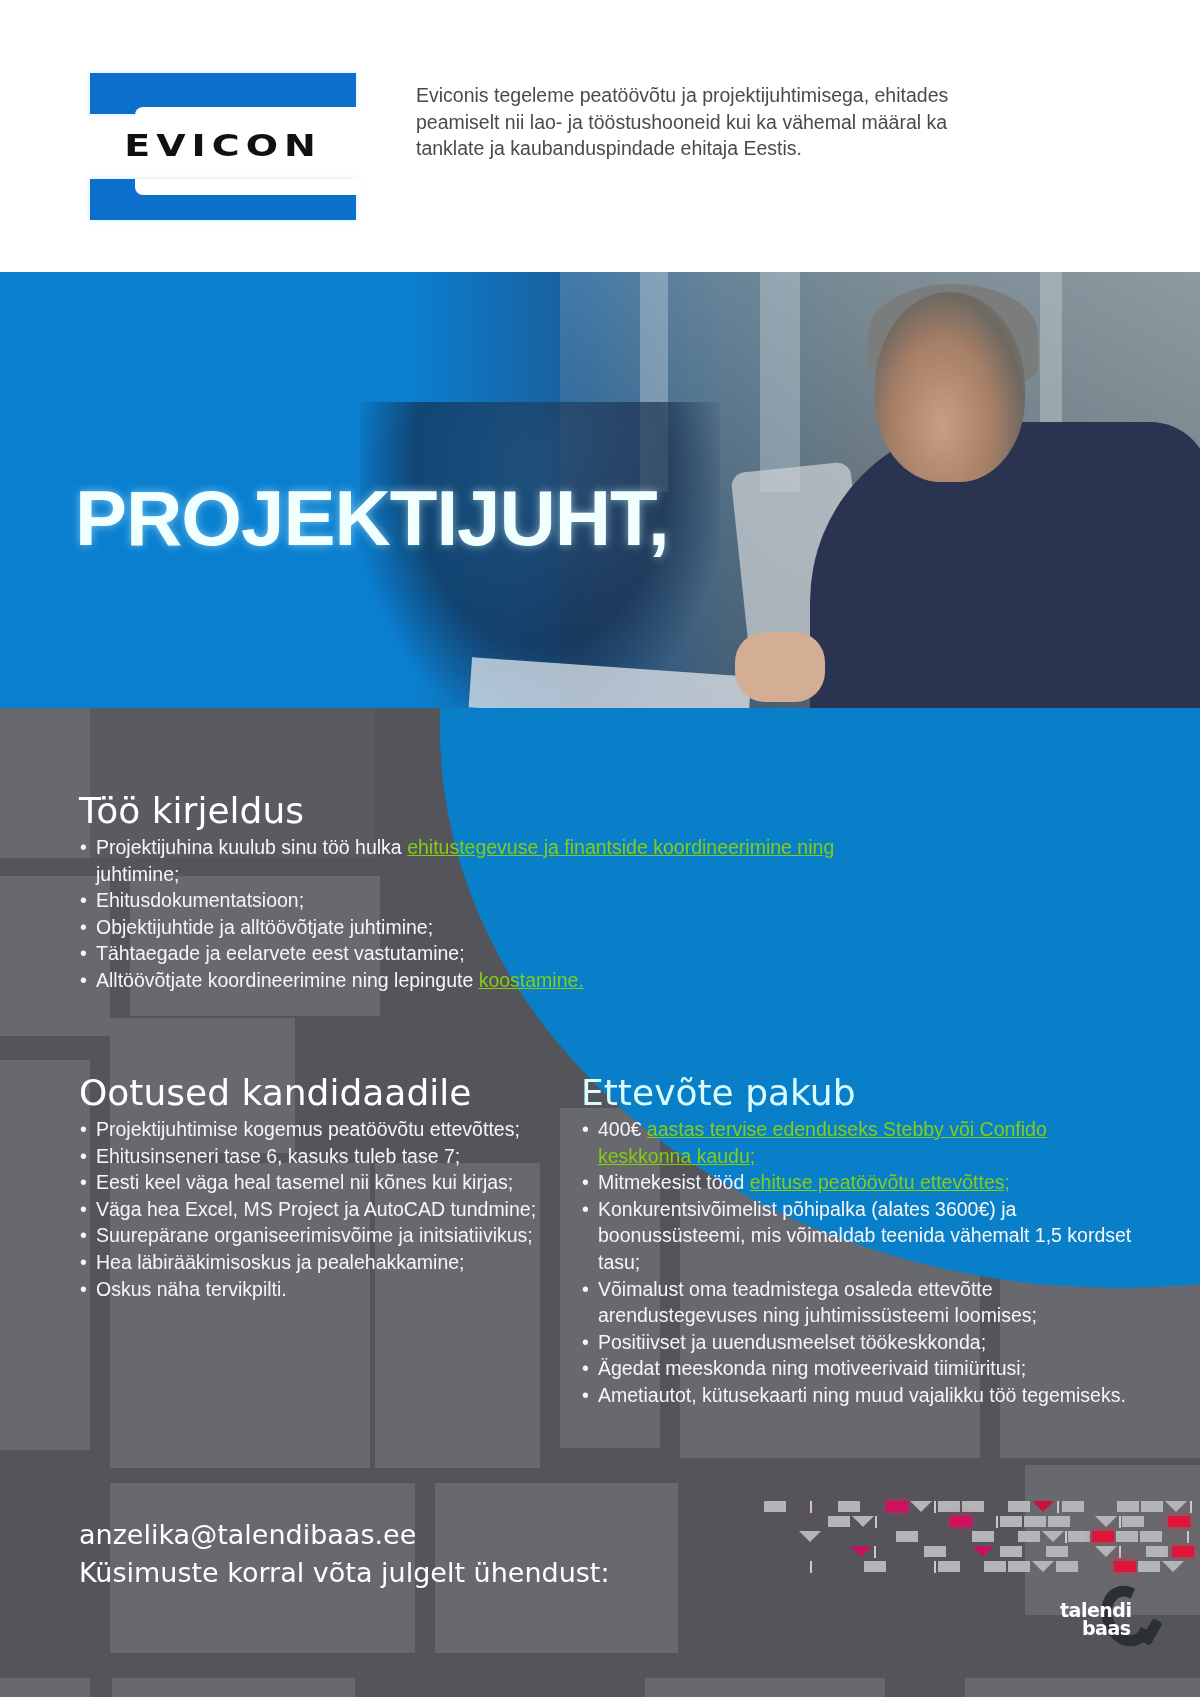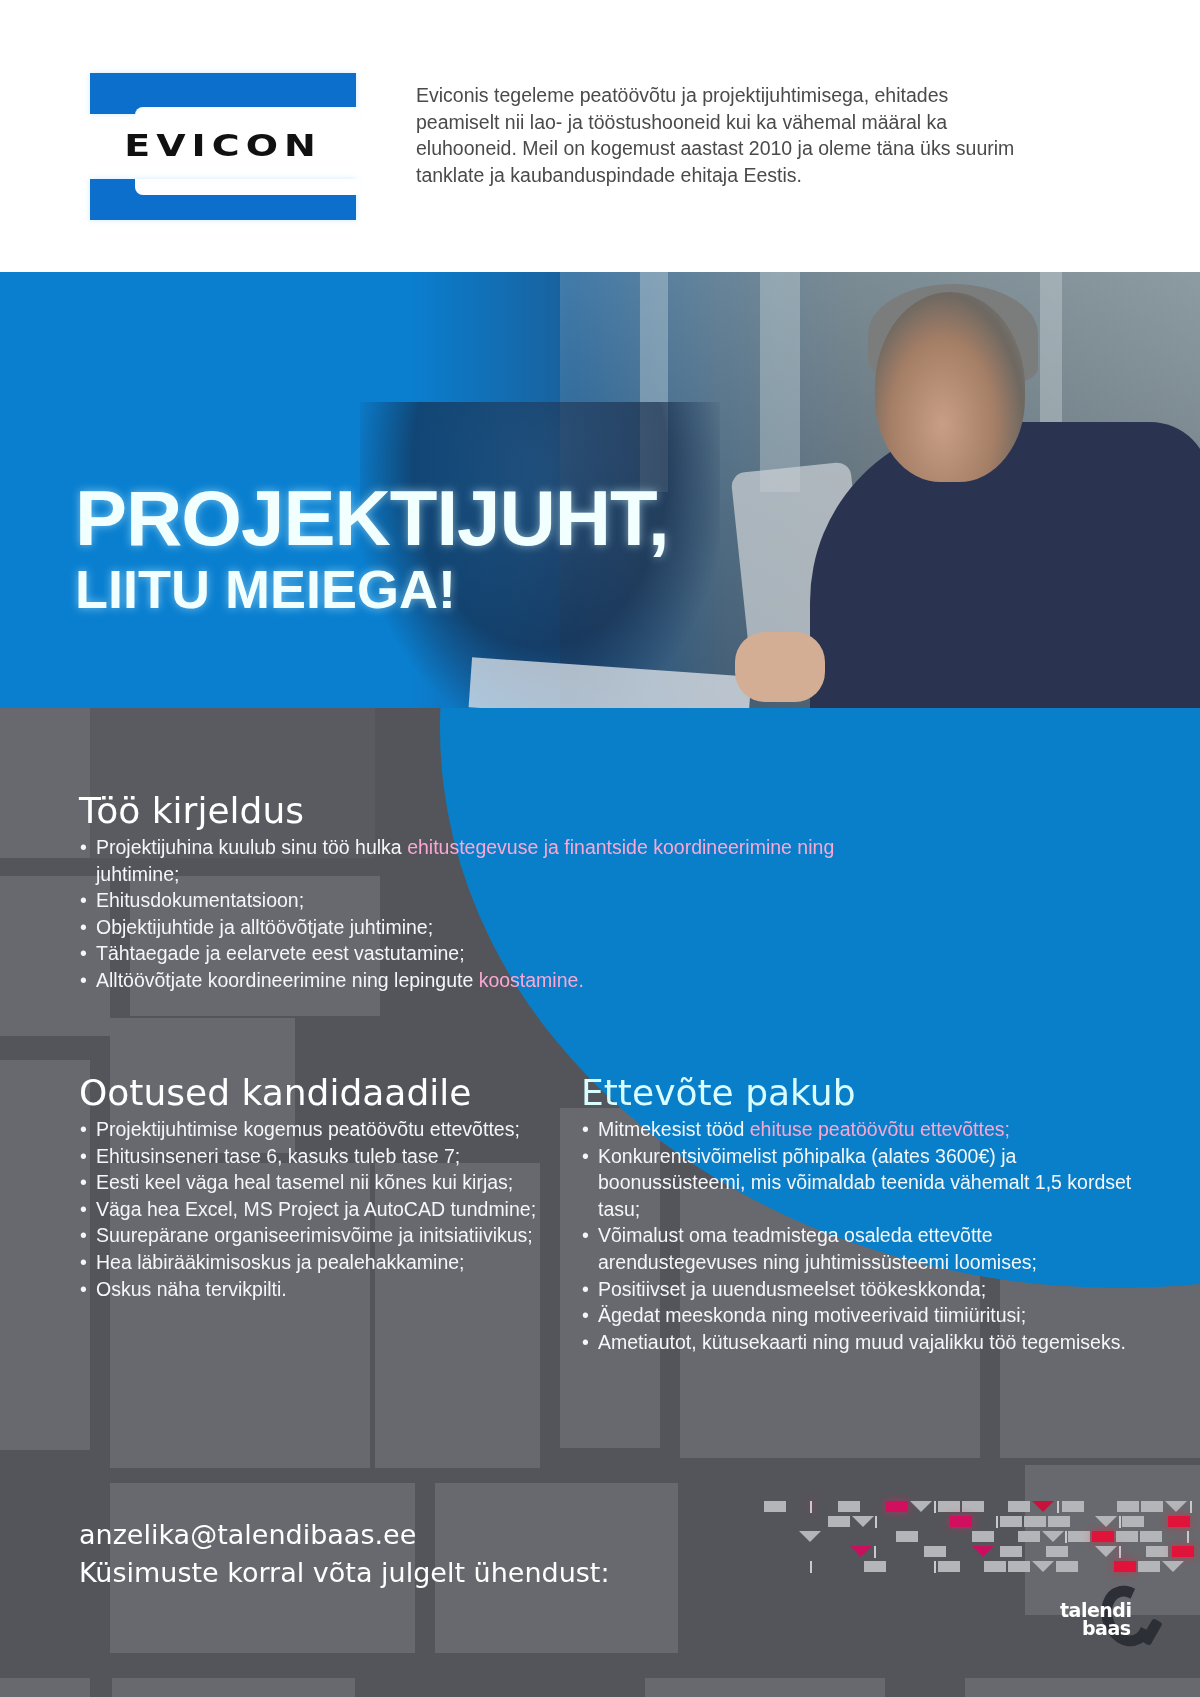--- a/index.html
+++ b/index.html
@@ -56,21 +56,21 @@
   .panel.dark { background: #5a5b60; }
   .blue-shape { position: absolute; left: 440px; top: -540px; width: 1360px; height: 1120px;
                 border-radius: 50%; background: #0a7fc9; }
   .blue-clip { position: absolute; left: 0; top: 0; width: 1200px; height: 989px; overflow: hidden; }
 
   .section { position: absolute; color: #ffffff; }
   .section h2 { font-family: "DejaVu Sans", sans-serif; font-weight: normal; font-size: 36px; line-height: 42px; color: #ffffff; margin-bottom: 2px; }
   .section ul { list-style: none; }
   .section li { position: relative; padding-left: 17px; font-size: 19.5px; line-height: 26.6px; color: #f4f6f8; }
   .section li::before { content: "\2022"; position: absolute; left: 1px; top: 0; }
-  .hl { color: #f9a8d4; }
+  .hl { color: #84cc16; text-decoration: underline; }
 
   .sec-desc { left: 79px; top: 82px; width: 920px; }
   .sec-exp  { left: 79px; top: 364px; width: 470px; }
   .sec-offer{ left: 581px; top: 364px; width: 560px; }
   .sec-offer h2 { color: #d9fdff; }
 
   .contact { position: absolute; left: 79px; top: 808px; color: #ffffff; font-family: "DejaVu Sans", sans-serif; font-size: 27px; line-height: 38px; }
 
   .pixels { position: absolute; left: 762px; top: 793px; width: 438px; height: 80px; }
   .px { position: absolute; width: 22px; height: 11px; background: #b4b5b8; }
@@ -96,41 +96,39 @@
   <div class="logo">
     <div class="bar top"></div>
     <div class="bar bot"></div>
     <div class="notch top"></div>
     <div class="notch bot"></div>
     <div class="word">EVICON</div>
   </div>
   <div class="intro">
     <p>Eviconis tegeleme peatöövõtu ja projektijuhtimisega, ehitades</p>
     <p>peamiselt nii lao- ja tööstushooneid kui ka vähemal määral ka</p>
-    <p>eluhooneid. Meil on kogemust aastast 2010 ja oleme täna üks suurim</p>
     <p>tanklate ja kaubanduspindade ehitaja Eestis.</p>
   </div>
 </div>
 
 <div class="hero">
   <div class="glass"></div>
   <div class="pillar" style="left:640px;width:28px;"></div>
   <div class="pillar" style="left:760px;width:40px;"></div>
   <div class="pillar" style="left:1040px;width:22px;"></div>
   <div class="person1"></div>
   <div class="paper"></div>
   <div class="cushion"></div>
   <div class="person2-body"></div>
   <div class="hair"></div>
   <div class="person2-head"></div>
   <div class="hands"></div>
 </div>
 <div class="hero-title">
   <span class="line1">PROJEKTIJUHT,</span>
-  <span class="line2">LIITU MEIEGA!</span>
 </div>
 
 <div class="content">
 
   <div class="panel" style="left:0;top:0;width:90px;height:150px;"></div>
   <div class="panel" style="left:0;top:168px;width:110px;height:160px;"></div>
   <div class="panel" style="left:130px;top:168px;width:250px;height:140px;"></div>
   <div class="panel dark" style="left:90px;top:0;width:285px;height:150px;"></div>
   <div class="panel" style="left:0;top:352px;width:90px;height:390px;"></div>
   <div class="panel" style="left:110px;top:310px;width:185px;height:135px;"></div>
@@ -172,20 +170,21 @@
       <li>Väga hea Excel, MS Project ja AutoCAD tundmine;</li>
       <li>Suurepärane organiseerimisvõime ja initsiatiivikus;</li>
       <li>Hea läbirääkimisoskus ja pealehakkamine;</li>
       <li>Oskus näha tervikpilti.</li>
     </ul>
   </div>
 
   <div class="section sec-offer">
     <h2>Ettevõte pakub</h2>
     <ul>
+      <li><span>400€ </span><span class="hl">aastas tervise edenduseks Stebby või Confido keskkonna kaudu;</span></li>
       <li><span>Mitmekesist tööd </span><span class="hl">ehituse peatöövõtu ettevõttes;</span></li>
       <li><span>Konkurentsivõimelist põhipalka (alates 3600€) ja boonussüsteemi, mis võimaldab teenida vähemalt 1,5 kordset tasu;</span></li>
       <li><span>Võimalust oma teadmistega osaleda ettevõtte arendustegevuses ning juhtimissüsteemi loomises;</span></li>
       <li><span>Positiivset ja uuendusmeelset töökeskkonda;</span></li>
       <li><span>Ägedat meeskonda ning motiveerivaid tiimiüritusi;</span></li>
       <li><span>Ametiautot, kütusekaarti ning muud vajalikku töö tegemiseks.</span></li>
     </ul>
   </div>
 
   <div class="contact">

